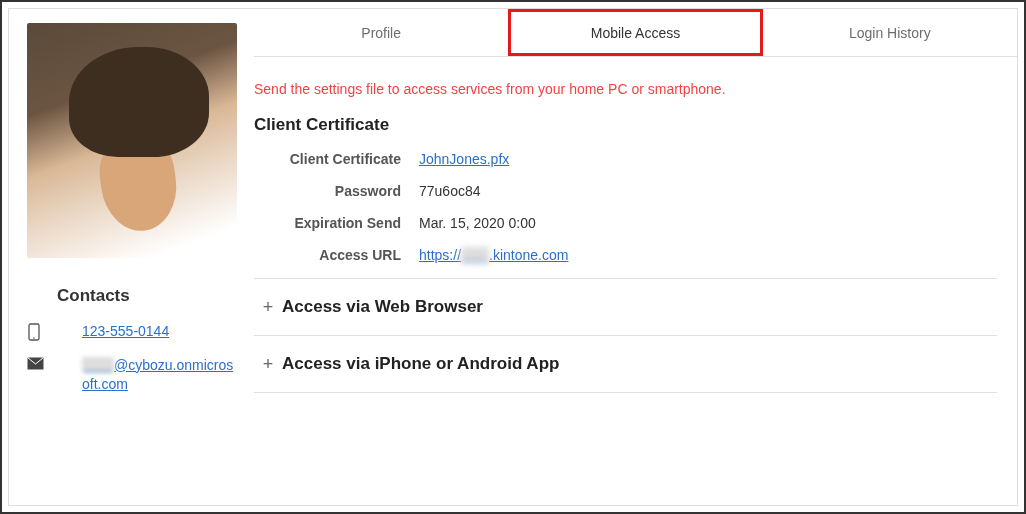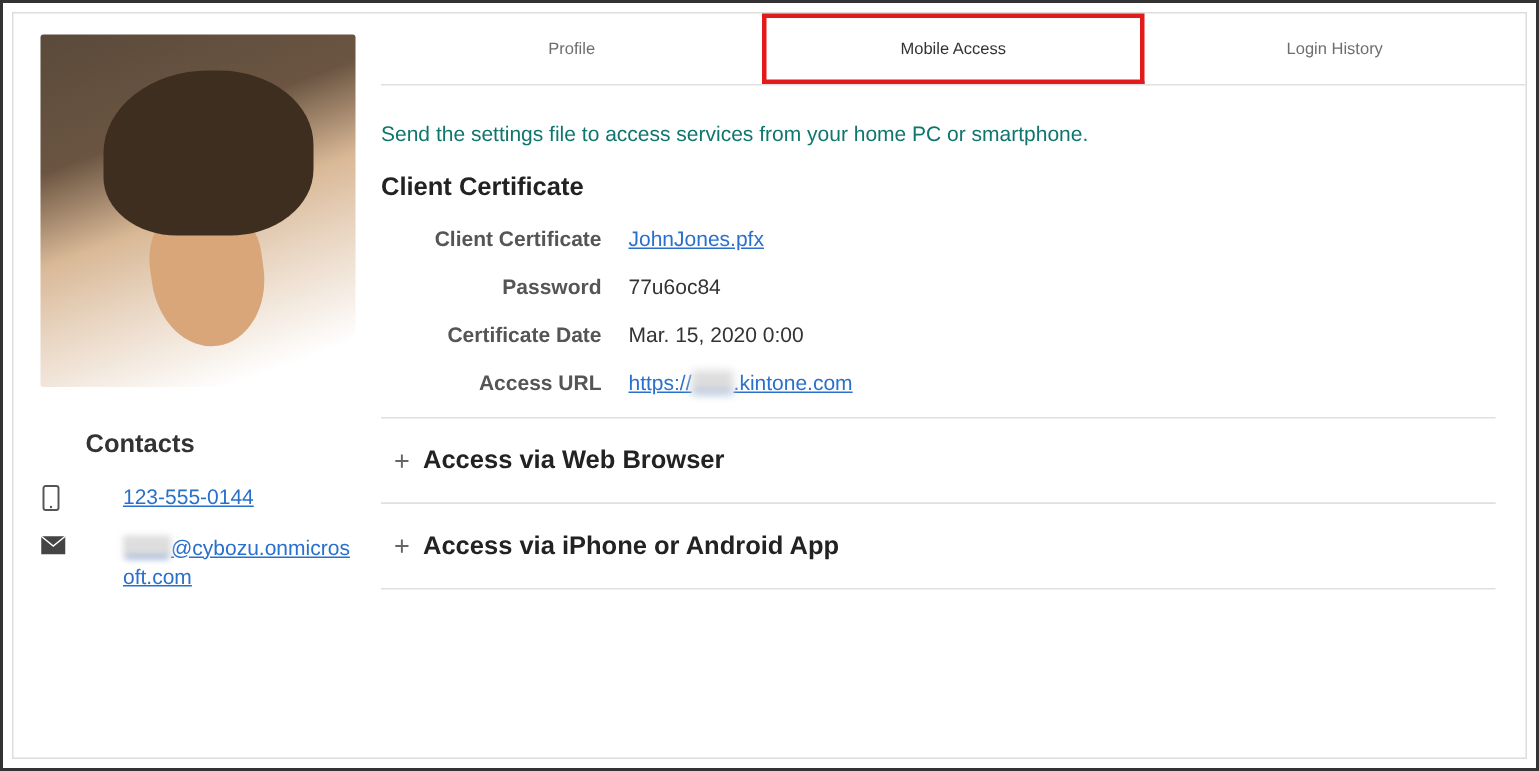--- a/index.html
+++ b/index.html
@@ -98,40 +98,40 @@
     }
     .tabs {
       display: flex;
       border-bottom: 1px solid #e0e0e0;
       height: 48px;
     }
     .tab {
       flex: 1;
       text-align: center;
       line-height: 48px;
-      font-size: 11px;
+      font-size: 14px;
       color: #6e6e6e;
       cursor: pointer;
       position: relative;
     }
     .tab.active {
       color: #333;
       border-bottom: 2px solid #2970cc;
     }
     .tab.highlighted {
       outline: 3px solid #e21a1a;
       outline-offset: -3px;
       text-align: center;
     }
     .content {
       padding: 24px 20px 0 0;
     }
     .instruction {
       font-size: 14px;
-      color: #0f766e;
+      color: #ef4444;
       margin-bottom: 18px;
     }
     .section-heading {
       font-size: 17px;
       font-weight: bold;
       color: #222;
       margin-bottom: 16px;
     }
     .field-row {
       display: flex;
@@ -227,21 +227,21 @@
 
         <div class="field-row">
           <div class="field-label">Client Certificate</div>
           <a class="field-value link" href="#">JohnJones.pfx</a>
         </div>
         <div class="field-row">
           <div class="field-label">Password</div>
           <div class="field-value">77u6oc84</div>
         </div>
         <div class="field-row">
-          <div class="field-label">Certificate Date</div>
+          <div class="field-label">Expiration Send</div>
           <div class="field-value">Mar. 15, 2020 0:00</div>
         </div>
         <div class="field-row">
           <div class="field-label">Access URL</div>
           <a class="field-value link" href="#"><span>https://</span><span class="blur">xxxx</span><span>.kintone.com</span></a>
         </div>
 
         <div class="accordion-group">
           <div class="accordion">
             <span class="plus">+</span>

